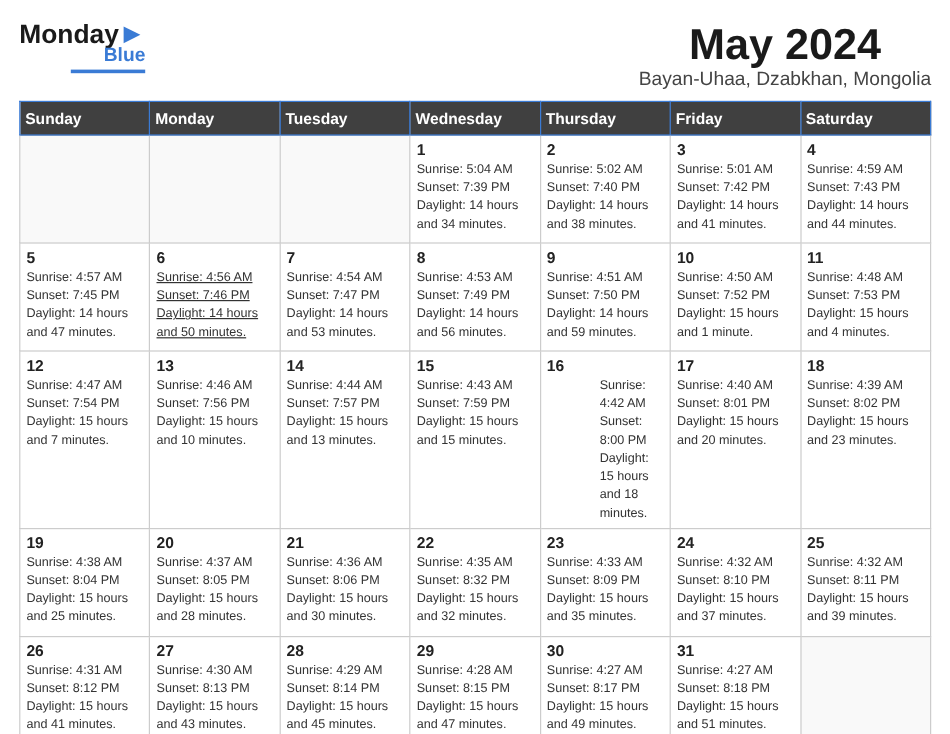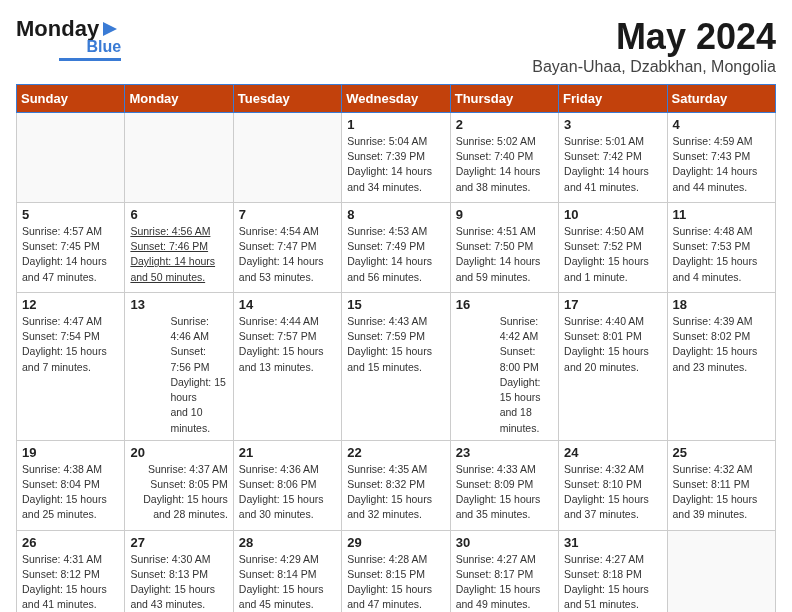--- a/index.html
+++ b/index.html
@@ -15,38 +15,38 @@
       justify-content: space-between;
       align-items: flex-start;
       margin-bottom: 8px;
     }
     .logo {
       display: flex;
       flex-direction: column;
       align-items: flex-start;
     }
     .title-block {
-      text-align: right;
+      text-align: center;
     }
     .month-title {
       font-size: 36px;
       font-weight: bold;
       color: #1a1a1a;
     }
     .location-title {
       font-size: 16px;
       color: #444;
     }
     table {
       width: 100%;
       border-collapse: collapse;
       table-layout: fixed;
     }
     th {
-      background: #c2410c;
+      background: #404040;
       color: #fff;
       font-size: 13px;
       font-weight: bold;
       padding: 6px 4px;
       text-align: left;
       border: 1px solid #3a7bd5;
     }
     td {
       border: 1px solid #ccc;
       vertical-align: top;
@@ -201,21 +201,21 @@
       <tr>
         <td>
           <div class="day-num">12</div>
           <div class="day-info" style="white-space: pre-line;">Sunrise: 4:47 AM
 Sunset: 7:54 PM
 Daylight: 15 hours
 and 7 minutes.</div>
         </td>
         <td>
           <div class="day-num">13</div>
-          <div class="day-info" style="white-space: pre-line; margin-left: 40px;">Sunrise: 4:46 AM
+          <div class="day-info" style="white-space: pre-line;">Sunrise: 4:46 AM
 Sunset: 7:56 PM
 Daylight: 15 hours
 and 10 minutes.</div>
         </td>
         <td>
           <div class="day-num">14</div>
           <div class="day-info" style="white-space: pre-line;">Sunrise: 4:44 AM
 Sunset: 7:57 PM
 Daylight: 15 hours
 and 13 minutes.</div>
@@ -252,21 +252,21 @@
       <tr>
         <td>
           <div class="day-num">19</div>
           <div class="day-info" style="white-space: pre-line;">Sunrise: 4:38 AM
 Sunset: 8:04 PM
 Daylight: 15 hours
 and 25 minutes.</div>
         </td>
         <td>
           <div class="day-num">20</div>
-          <div class="day-info" style="white-space: pre-line; text-align: right;">Sunrise: 4:37 AM
+          <div class="day-info" style="white-space: pre-line;">Sunrise: 4:37 AM
 Sunset: 8:05 PM
 Daylight: 15 hours
 and 28 minutes.</div>
         </td>
         <td>
           <div class="day-num">21</div>
           <div class="day-info" style="white-space: pre-line;">Sunrise: 4:36 AM
 Sunset: 8:06 PM
 Daylight: 15 hours
 and 30 minutes.</div>

